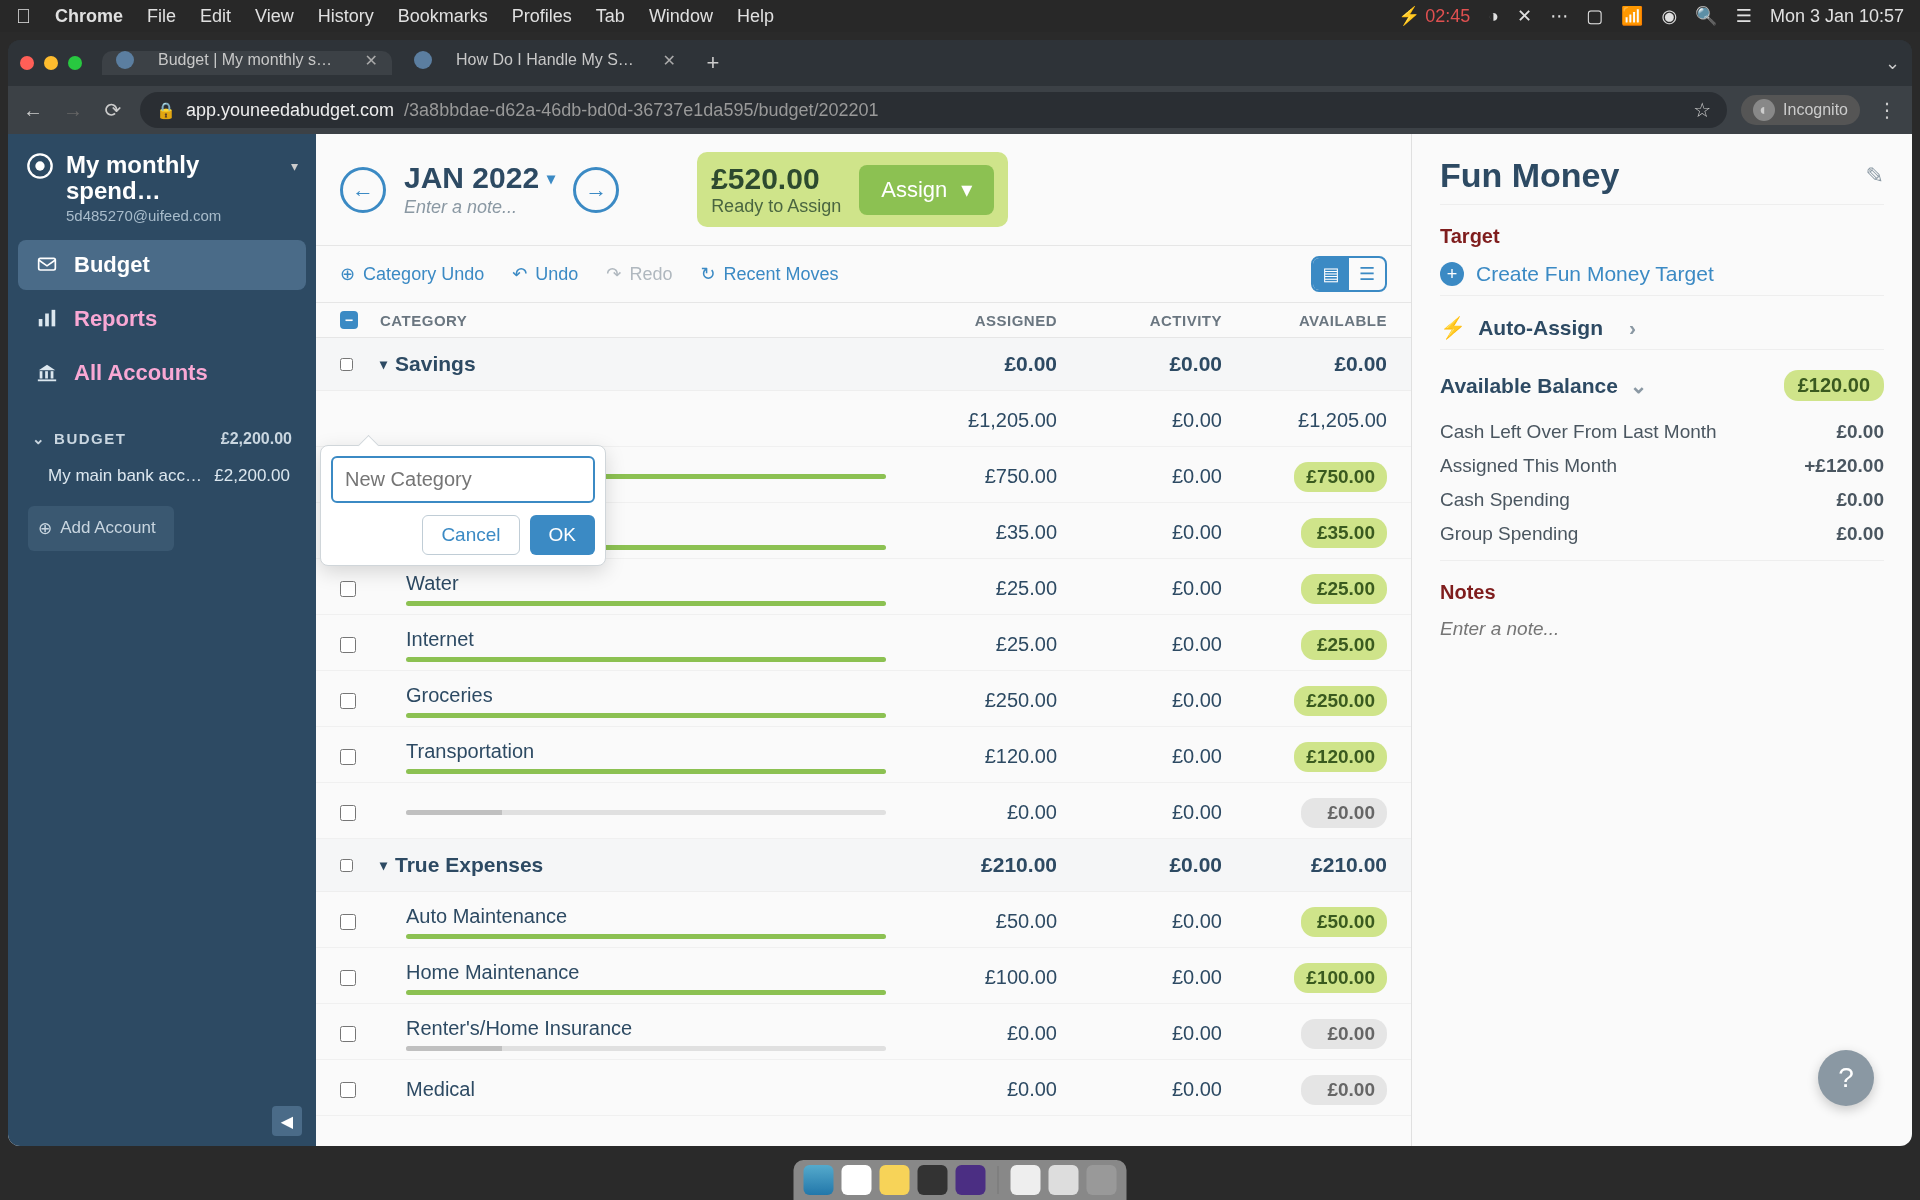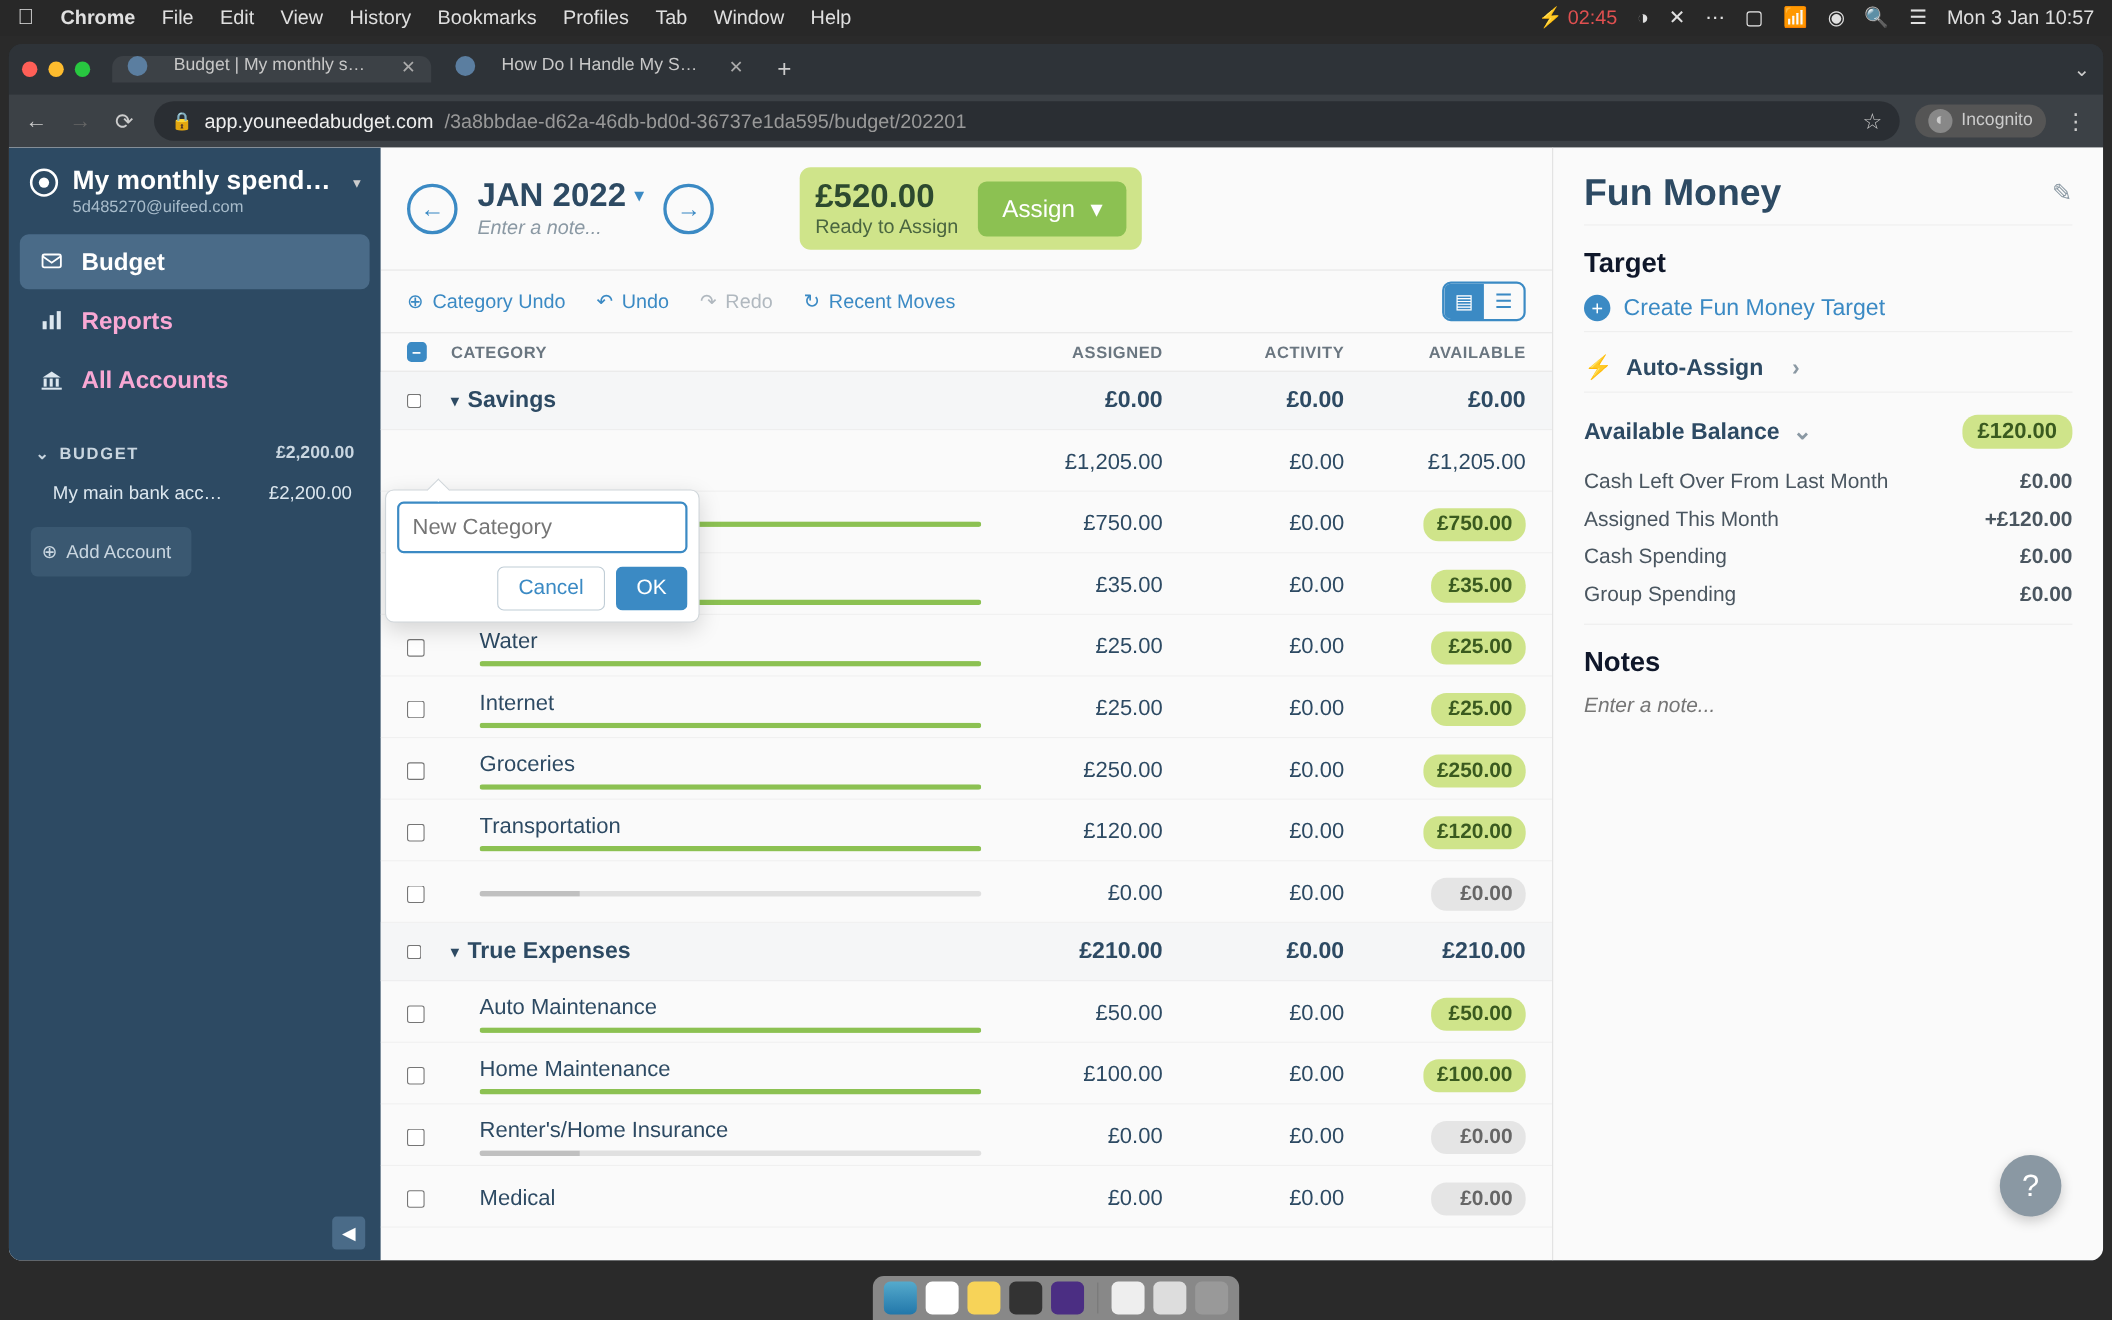--- a/index.html
+++ b/index.html
@@ -34,21 +34,21 @@
 .omnibox .url-host { color: #eee; }
 .omnibox .url-path { color: #999; }
 .omnibox .star { margin-left: auto; font-size: 20px; }
 .incognito { display: flex; align-items: center; gap: 8px; background: #555; padding: 4px 12px; border-radius: 16px; font-size: 16px; }
 .incog-icon { width: 22px; height: 22px; border-radius: 50%; background: #888; display: flex; align-items: center; justify-content: center; }
 
 
 .viewport { flex: 1; background: #fafafa; display: flex; overflow: hidden; }
 
 
-.sidebar { width: 338px; background: #2d4a63; color: #fff; display: flex; flex-direction: column; padding: 14px 10px; position: relative; }
+.sidebar { width: 308px; background: #2d4a63; color: #fff; display: flex; flex-direction: column; padding: 14px 10px; position: relative; }
 .budget-title-row { display: flex; align-items: flex-start; gap: 12px; padding: 4px 8px 16px 8px; }
 .budget-icon { width: 28px; height: 28px; display: flex; }
 .budget-title { font-size: 24px; font-weight: 700; line-height: 1.1; }
 .budget-email { font-size: 15px; color: #a8bccb; margin-top: 2px; }
 .budget-caret { font-size: 14px; color: #ccc; margin-left: auto; margin-top: 6px; }
 
 .nav-item { display: flex; align-items: center; gap: 14px; padding: 12px 16px; font-size: 22px; font-weight: 600; border-radius: 8px; margin-bottom: 4px; color: #f9a8d4; }
 .nav-item.active { background: #4a6b88; color: #fff; }
 .nav-item .icon { width: 26px; height: 24px; display: flex; align-items: center; justify-content: center; }
 
@@ -111,21 +111,21 @@
 .btn { padding: 8px 18px; border-radius: 6px; font-size: 19px; font-weight: 500; border: 1px solid transparent; }
 .btn.cancel { background: #fff; border: 1px solid #c0cdd6; color: #3b8ac4; }
 .btn.ok { background: #3b8ac4; color: #fff; }
 
 
 .inspector { width: 500px; padding: 22px 28px; display: flex; flex-direction: column; gap: 9px; overflow-y: auto; }
 .insp-title-row { display: flex; align-items: center; }
 .insp-title { font-size: 34px; font-weight: 800; color: #2d4a63; flex: 1; }
 .pencil { color: #8a98a3; font-size: 22px; }
 .insp-section { border-top: 1px solid #eee; padding-top: 20px; }
-.insp-label { font-size: 25px; font-weight: 700; color: #0f172a; margin-bottom: 14px; display: flex; align-items: center; gap: 10px; }
+.insp-label { font-size: 20px; font-weight: 700; color: #7f1d1d; margin-bottom: 14px; display: flex; align-items: center; gap: 10px; }
 .create-target { display: flex; align-items: center; gap: 12px; color: #3b8ac4; font-size: 21px; font-weight: 500; }
 .plus-circle { width: 24px; height: 24px; border-radius: 50%; background: #3b8ac4; color: #fff; display: flex; align-items: center; justify-content: center; font-size: 18px; }
 .auto-assign-row { display: flex; align-items: center; gap: 12px; font-size: 21px; font-weight: 700; color: #2d4a63; }
 .avail-row { display: flex; align-items: center; font-size: 21px; font-weight: 700; color: #2d4a63; }
 .avail-pill { margin-left: auto; background: #cfe48a; color: #3a5a1f; padding: 4px 14px; border-radius: 14px; font-size: 20px; }
 .bd-row { display: flex; font-size: 19px; color: #4a5660; padding: 6px 0; }
 .bd-row .v { margin-left: auto; font-weight: 600; }
 .notes-input { width: 100%; border: none; font-size: 19px; color: #9aa4ad; font-style: italic; background: transparent; resize: none; }
 
 

